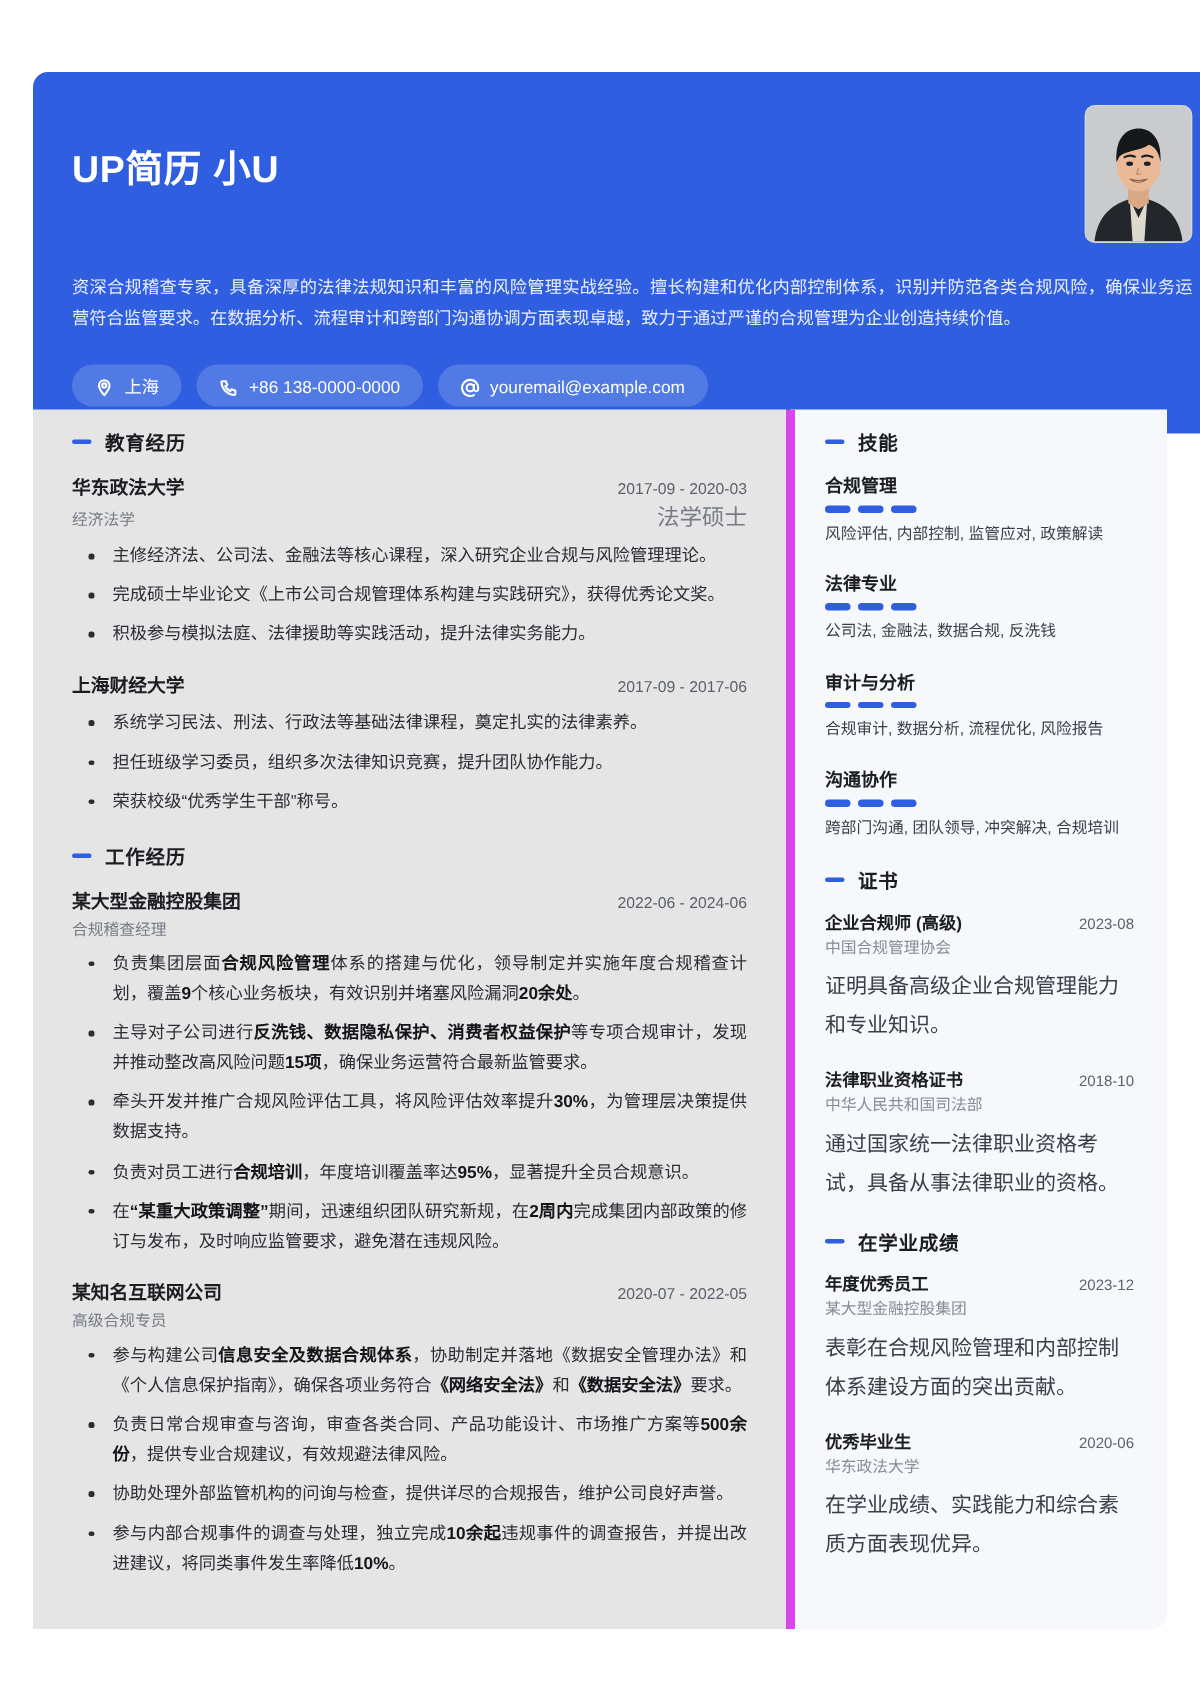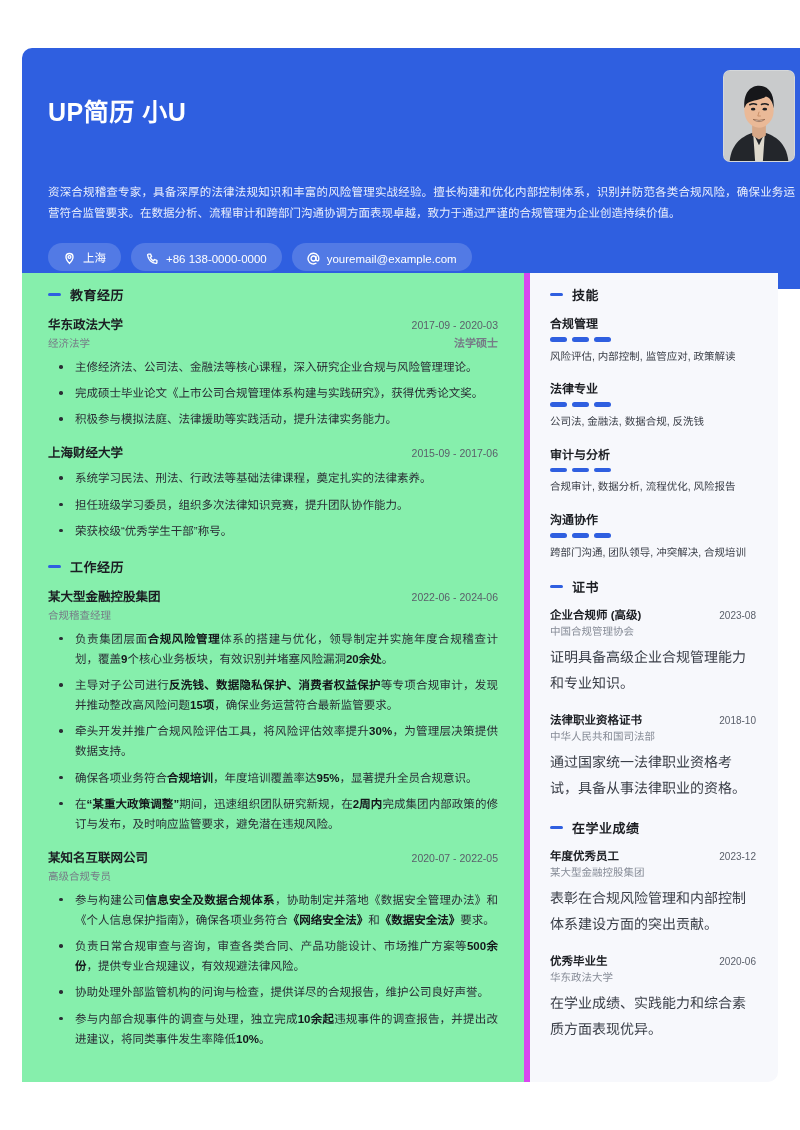--- a/index.html
+++ b/index.html
@@ -91,21 +91,21 @@
     position: absolute;
     left: 22px;
     top: 273px;
     width: 756px;
     display: flex;
   }
 
   .col-left {
     width: 502px;
     padding: 12px 26px 20px 26px;
-    background: #86efac;
+    background: #e5e5e5;
   }
 
   .col-right {
     width: 254px;
     padding: 12px 22px 24px 20px;
     background: #f7f8fc;
     border-left: 6px solid #d946ef;
     border-radius: 0 0 10px 0;
   }
 
@@ -148,24 +148,23 @@
     font-size: 10.5px;
     color: #5a5f6a;
     white-space: nowrap;
   }
   .entry-sub {
     font-size: 10.5px;
     color: #767b86;
     margin-top: 2px;
   }
   .entry-right {
-    font-size: 11px;
+    font-size: 15px;
     color: #767b86;
     white-space: nowrap;
-    font-weight: bold;
   }
 
   .bullets {
     list-style: none;
     margin-top: 7px;
   }
   .bullets li {
     position: relative;
     padding-left: 27px;
     font-size: 11.5px;
@@ -329,21 +328,21 @@
           <ul class="bullets">
             <li>主修经济法、公司法、金融法等核心课程，深入研究企业合规与风险管理理论。</li>
             <li>完成硕士毕业论文《上市公司合规管理体系构建与实践研究》，获得优秀论文奖。</li>
             <li>积极参与模拟法庭、法律援助等实践活动，提升法律实务能力。</li>
           </ul>
         </div>
 
         <div class="entry">
           <div class="entry-line">
             <span class="entry-org">上海财经大学</span>
-            <span class="entry-date">2015-09 - 2017-06</span>
+            <span class="entry-date">2017-09 - 2017-06</span>
           </div>
           <ul class="bullets">
             <li>系统学习民法、刑法、行政法等基础法律课程，奠定扎实的法律素养。</li>
             <li>担任班级学习委员，组织多次法律知识竞赛，提升团队协作能力。</li>
             <li>荣获校级“优秀学生干部”称号。</li>
           </ul>
         </div>
       </div>
 
       <div class="sec-head">
@@ -354,21 +353,21 @@
         <div class="entry">
           <div class="entry-line">
             <span class="entry-org">某大型金融控股集团</span>
             <span class="entry-date">2022-06 - 2024-06</span>
           </div>
           <div class="entry-sub">合规稽查经理</div>
           <ul class="bullets">
               <li><span>负责集团层面</span><b>合规风险管理</b><span>体系的搭建与优化，领导制定并实施年度合规稽查计划，覆盖</span><b>9</b><span>个核心业务板块，有效识别并堵塞风险漏洞</span><b>20余处</b><span>。</span></li>
               <li><span>主导对子公司进行</span><b>反洗钱、数据隐私保护、消费者权益保护</b><span>等专项合规审计，发现并推动整改高风险问题</span><b>15项</b><span>，确保业务运营符合最新监管要求。</span></li>
               <li><span>牵头开发并推广合规风险评估工具，将风险评估效率提升</span><b>30%</b><span>，为管理层决策提供数据支持。</span></li>
-              <li><span>确保各项业务符合</span><b>合规培训</b><span>，年度培训覆盖率达</span><b>95%</b><span>，显著提升全员合规意识。</span></li>
+              <li><span>负责对员工进行</span><b>合规培训</b><span>，年度培训覆盖率达</span><b>95%</b><span>，显著提升全员合规意识。</span></li>
               <li><span>在</span><b>“某重大政策调整”</b><span>期间，迅速组织团队研究新规，在</span><b>2周内</b><span>完成集团内部政策的修订与发布，及时响应监管要求，避免潜在违规风险。</span></li>
             </ul>
         </div>
 
         <div class="entry">
           <div class="entry-line">
             <span class="entry-org">某知名互联网公司</span>
             <span class="entry-date">2020-07 - 2022-05</span>
           </div>
           <div class="entry-sub">高级合规专员</div>

